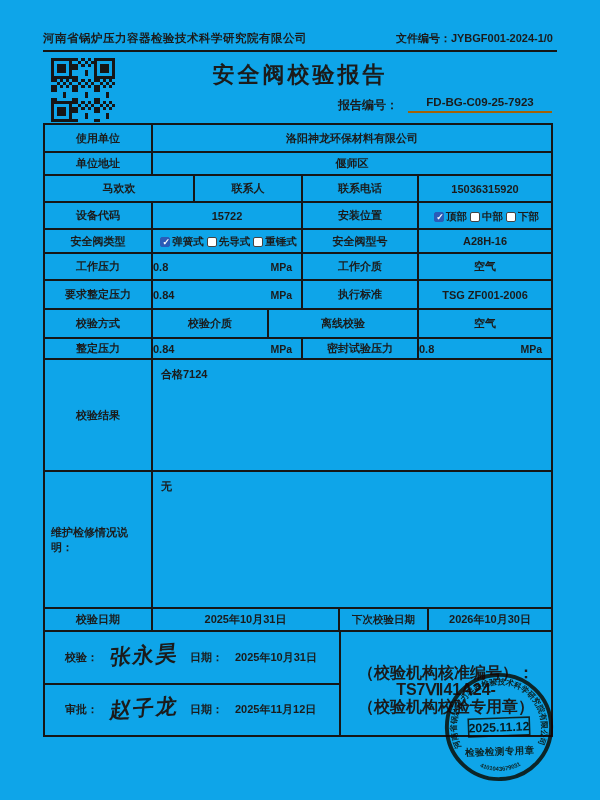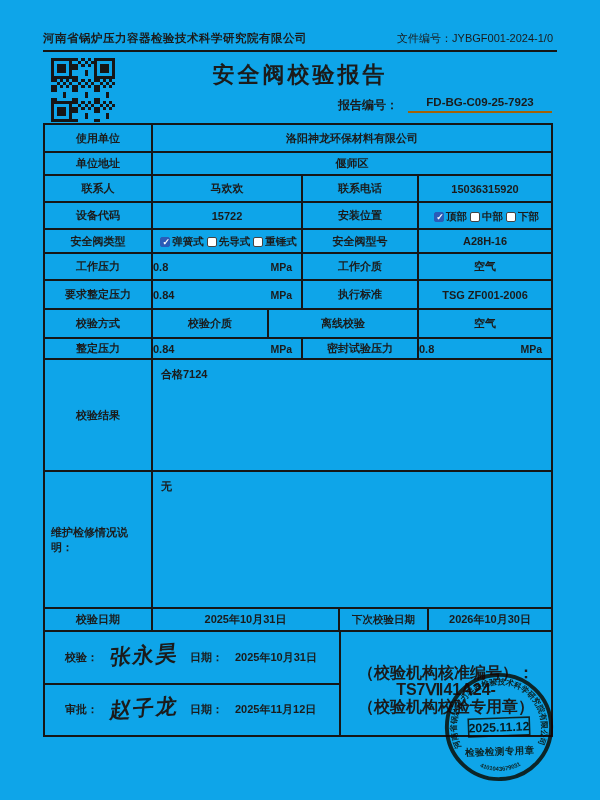--- a/index.html
+++ b/index.html
@@ -2,21 +2,21 @@
 <html><head>
 <meta charset="utf-8">
 <style>
   html,body{margin:0;padding:0;background:#e8e8e6;}
   .page{position:relative;width:600px;height:800px;background:#0ea5e9;margin:0 auto;
         font-family:"Liberation Sans",sans-serif;color:#1b1b1b;overflow:hidden;}
   .abs{position:absolute;}
 
   
   .hdr-company{left:43px;top:31px;font-size:11.5px;font-weight:700;letter-spacing:.5px;}
-  .hdr-doc{right:47px;top:31px;font-size:11px;font-weight:400;}
+  .hdr-doc{right:47px;top:31px;font-size:11px;font-weight:700;}
   .hdr-line{left:43px;top:50px;width:514px;height:0;border-top:2.5px solid #161616;}
   .qr{left:50px;top:58px;width:66px;height:64px;}
   .title{left:0;top:60px;width:600px;text-align:center;font-size:22px;font-weight:700;letter-spacing:3px;}
   .repno-label{left:338px;top:97px;font-size:12px;font-weight:700;}
   .repno-value{left:408px;top:96px;width:144px;text-align:center;font-size:11.5px;font-weight:700;
                border-bottom:2px solid #a16207;padding-bottom:3px;}
 
   
   .tbl{left:43px;top:123px;width:510px;height:614px;border:2px solid #161616;box-sizing:border-box;
        display:flex;flex-direction:column;font-size:11px;font-weight:700;}
@@ -277,22 +277,22 @@
       <div class="cell c1">使用单位</div>
       <div class="cell">洛阳神龙环保材料有限公司</div>
     </div>
 
     <div class="row" style="height:23px">
       <div class="cell c1">单位地址</div>
       <div class="cell">偃师区</div>
     </div>
 
     <div class="row" style="height:27px">
+      <div class="cell c2">马欢欢</div>
       <div class="cell c1">联系人</div>
-      <div class="cell c2">马欢欢</div>
       <div class="cell c3">联系电话</div>
       <div class="cell">15036315920</div>
     </div>
 
     <div class="row" style="height:27px">
       <div class="cell c1">设备代码</div>
       <div class="cell c2">15722</div>
       <div class="cell c3">安装位置</div>
       <div class="cell opts">
           <span>

